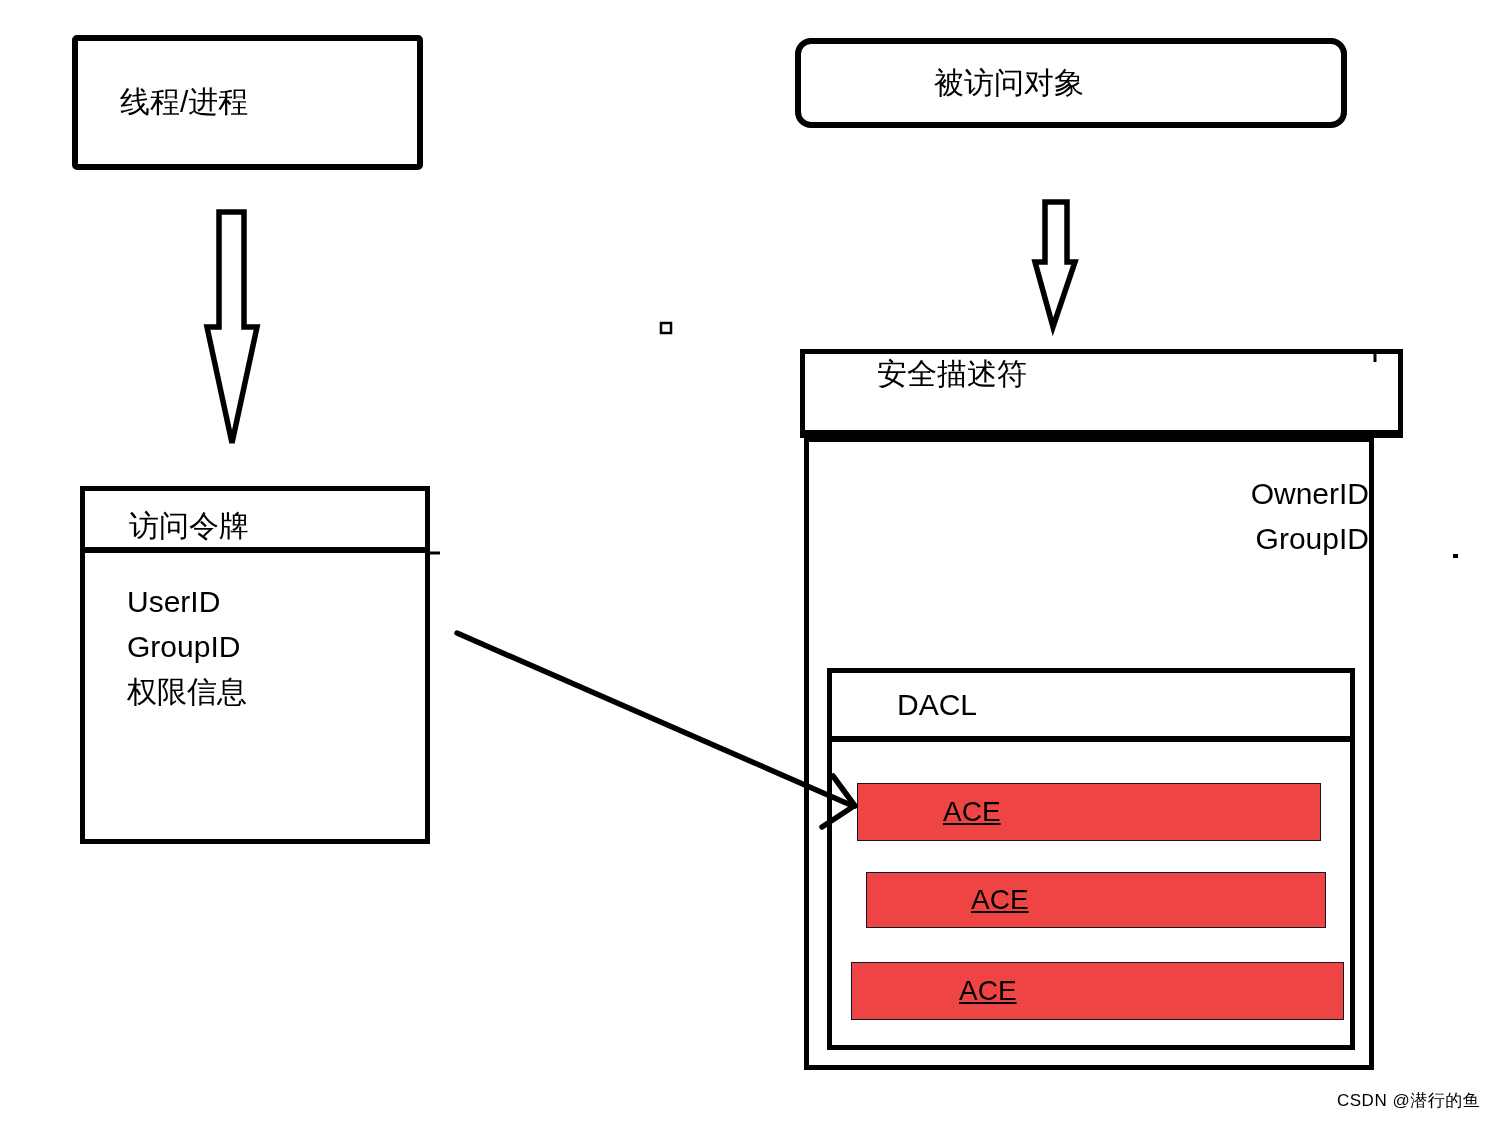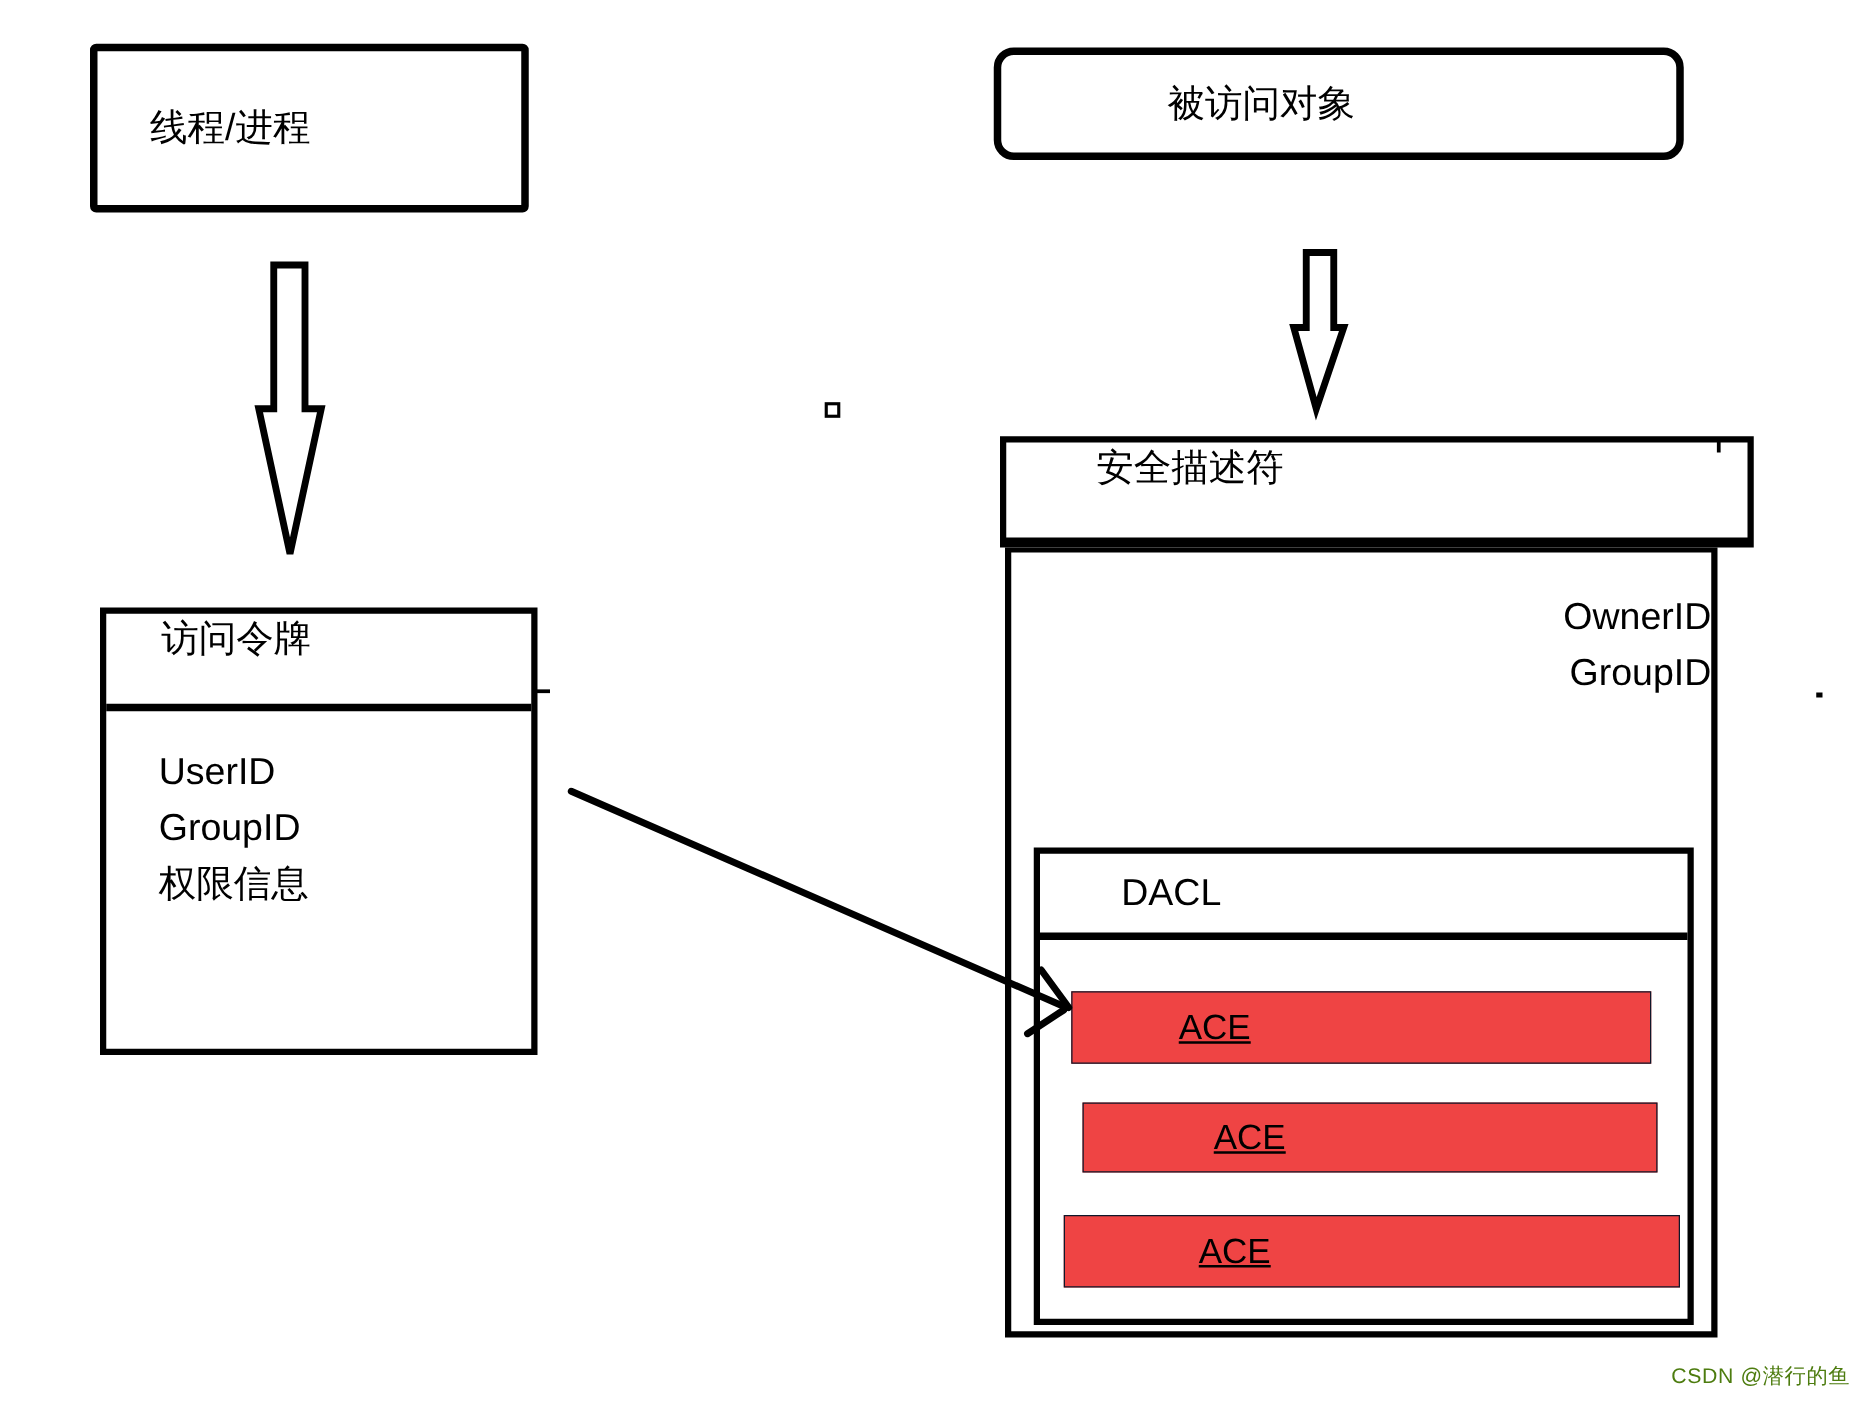--- a/index.html
+++ b/index.html
@@ -23,60 +23,60 @@
     display: flex;
     align-items: center;
     font-size: 30px;
   }
   #thread-box { left: 72px; top: 35px; width: 351px; height: 135px; padding-left: 42px; }
   #object-box { left: 795px; top: 38px; width: 552px; height: 90px; padding-left: 133px; border-radius: 16px; }
 
   
   #token-box { left: 80px; top: 486px; width: 350px; height: 358px; }
   #token-header {
-    height: 78px; border-bottom: 6px solid #000000;
-    display: flex; align-items: flex-start; padding-left: 44px; font-size: 30px;
+    height: 62px; border-bottom: 6px solid #000000;
+    display: flex; align-items: flex-end; padding-left: 44px; font-size: 30px;
   }
   #token-body { padding: 26px 0 0 42px; }
   #token-body .field { height: 45px; line-height: 45px; font-size: 30px; }
 
   
   #sd-header {
     left: 800px; top: 349px; width: 603px; height: 89px;
     border-width: 5px; border-bottom-width: 8px;
     display: flex; padding-left: 72px; font-size: 30px;
     z-index: 3;
   }
   #sd-body { left: 804px; top: 437px; width: 570px; height: 633px; z-index: 2; text-align: right; }
   #sd-fields { padding: 29px 0 0 52px; }
   #sd-fields .field { height: 45px; line-height: 45px; font-size: 30px; }
 
   
-  #dacl-box { position: absolute; left: 18px; top: 236px; width: 528px; height: 382px; border: 5px solid #000000; background: #ffffff; }
+  #dacl-box { position: absolute; left: 18px; top: 226px; width: 528px; height: 382px; border: 5px solid #000000; background: #ffffff; }
   #dacl-header {
     height: 69px; border-bottom: 6px solid #000000;
     display: flex; align-items: center; padding-left: 65px; font-size: 30px;
   }
   .ace {
     position: absolute; background: #ef4444; border: 1px solid #0f172a;
     display: flex; align-items: center; font-size: 28px; text-decoration: underline;
   }
   #ace-1 { left: 25px; top: 110px; width: 464px; height: 58px; padding-left: 85px; }
   #ace-2 { left: 34px; top: 199px; width: 460px; height: 56px; padding-left: 104px; }
   #ace-3 { left: 19px; top: 289px; width: 493px; height: 58px; padding-left: 107px; }
 
   
   #overlay {
     position: absolute; left: 0; top: 0; width: 1487px; height: 1121px;
     pointer-events: none; z-index: 5;
   }
 
   #watermark {
     position: absolute; left: 1337px; top: 1089px;
-    font-size: 17px; color: #4d7c0f; letter-spacing: 0.5px;
+    font-size: 17px; color: #000000; letter-spacing: 0.5px;
     z-index: 6; white-space: nowrap;
   }
 </style>
 </head>
 <body>
 
 <div class="canvas">
 
   <div class="node rounded" id="thread-box">
     <span>线程/进程</span>

